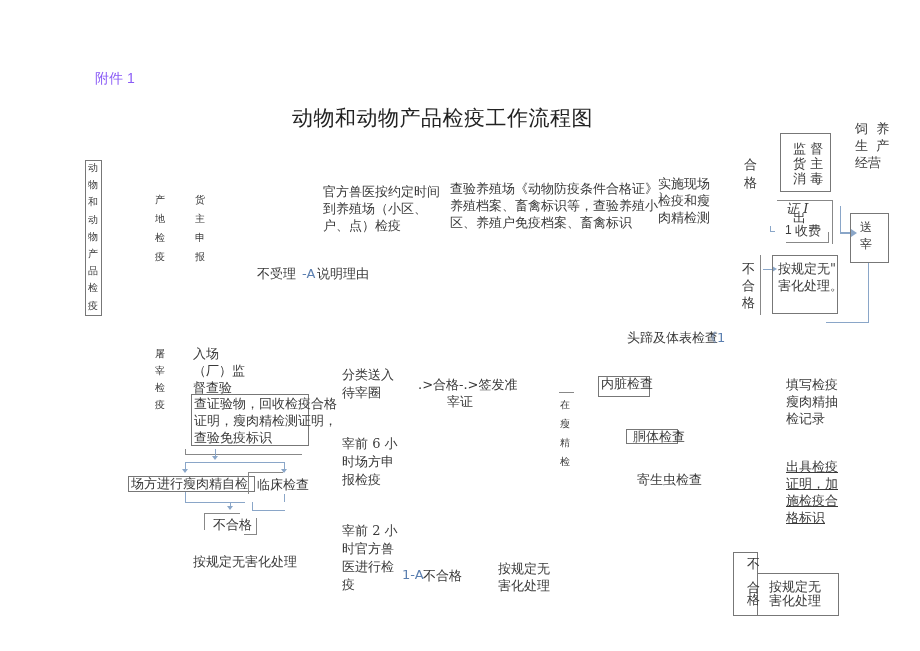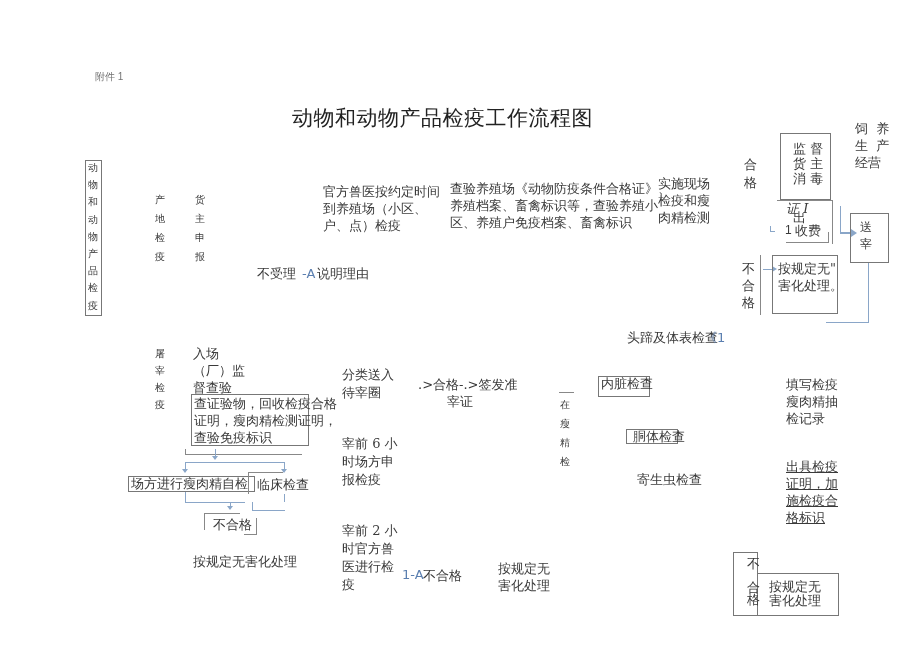--- a/index.html
+++ b/index.html
@@ -5,21 +5,21 @@
   html, body { margin:0; padding:0; background:#ffffff; }
   body { width:920px; height:651px; position:relative; overflow:hidden;
          font-family:"DejaVu Serif", "Liberation Serif", serif; color:#333; }
   .abs { position:absolute; }
   .t { font-size:13px; line-height:17px; white-space:pre; color:#3a3a3a; }
   .vt { font-size:10px; line-height:21px; white-space:pre; color:#3a3a3a; }
   .box { position:absolute; border:1px solid #777; box-sizing:border-box; }
   .blue { color:#5b7fb0; font-family:"DejaVu Sans", sans-serif; }
   .ln { position:absolute; background:#8aa6c8; }
   .lg { position:absolute; background:#888; }
-  .annex { font-family:"Liberation Sans", sans-serif; font-size:10px; color:#737373; }
+  .annex { font-family:"Liberation Sans", sans-serif; font-size:14px; color:#8b5cf6; }
   .title { font-family:"DejaVu Sans", sans-serif; font-size:21px; color:#222; letter-spacing:0.5px; }
   .arrowhead { position:absolute; width:0; height:0; }
 </style>
 </head>
 <body>
 
 <div class="abs annex" style="left:95px;top:70px;">附件 1</div>
 <div class="abs title" style="left:292px;top:104px;">动物和动物产品检疫工作流程图</div>
 
 <div class="box" style="left:85px;top:160px;width:17px;height:156px;">
@@ -53,21 +53,21 @@
 检疫和瘦
 肉精检测</div>
 
 <div class="abs t" style="left:257px;top:265px;">不受理</div>
 <div class="abs t blue" style="left:302px;top:265px;">-A</div>
 <div class="abs t" style="left:317px;top:265px;">说明理由</div>
 
 <div class="abs t" style="left:744px;top:156px;line-height:18px;">合
 格</div>
 
-<div class="box" style="left:780px;top:133px;width:51px;height:67px;">
+<div class="box" style="left:780px;top:133px;width:51px;height:59px;">
   <div class="t" style="position:absolute;left:12px;top:7px;line-height:15px;">监 督
 货 主
 消 毒</div>
 </div>
 
 <div class="lg" style="left:777px;top:200px;width:56px;height:1px;"></div>
 <div class="lg" style="left:832px;top:200px;width:1px;height:44px;"></div>
 <div class="lg" style="left:786px;top:242px;width:43px;height:1px;"></div>
 <div class="lg" style="left:828px;top:232px;width:1px;height:11px;"></div>
 <div class="abs t" style="left:786px;top:200px;font-style:italic;">证 I</div>

